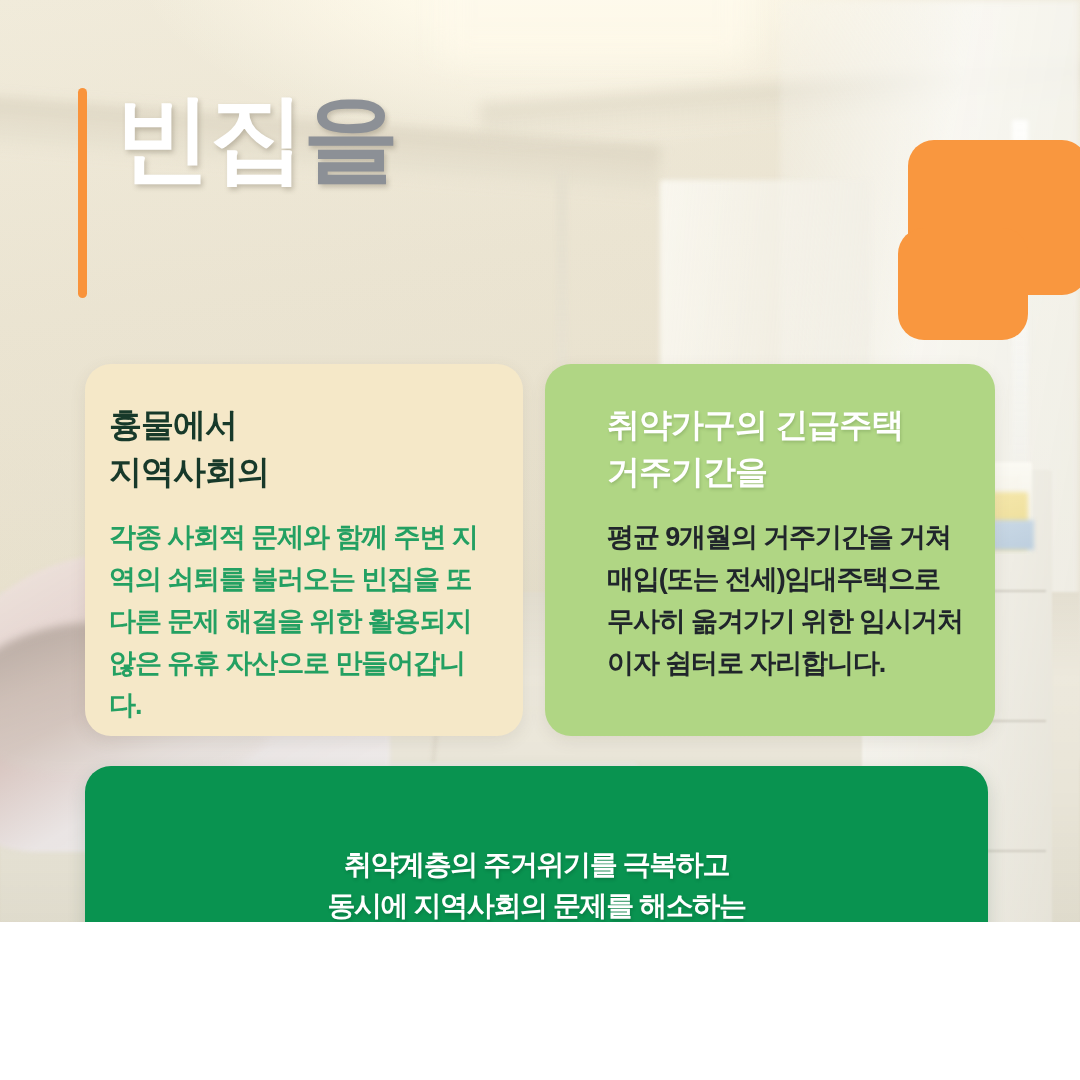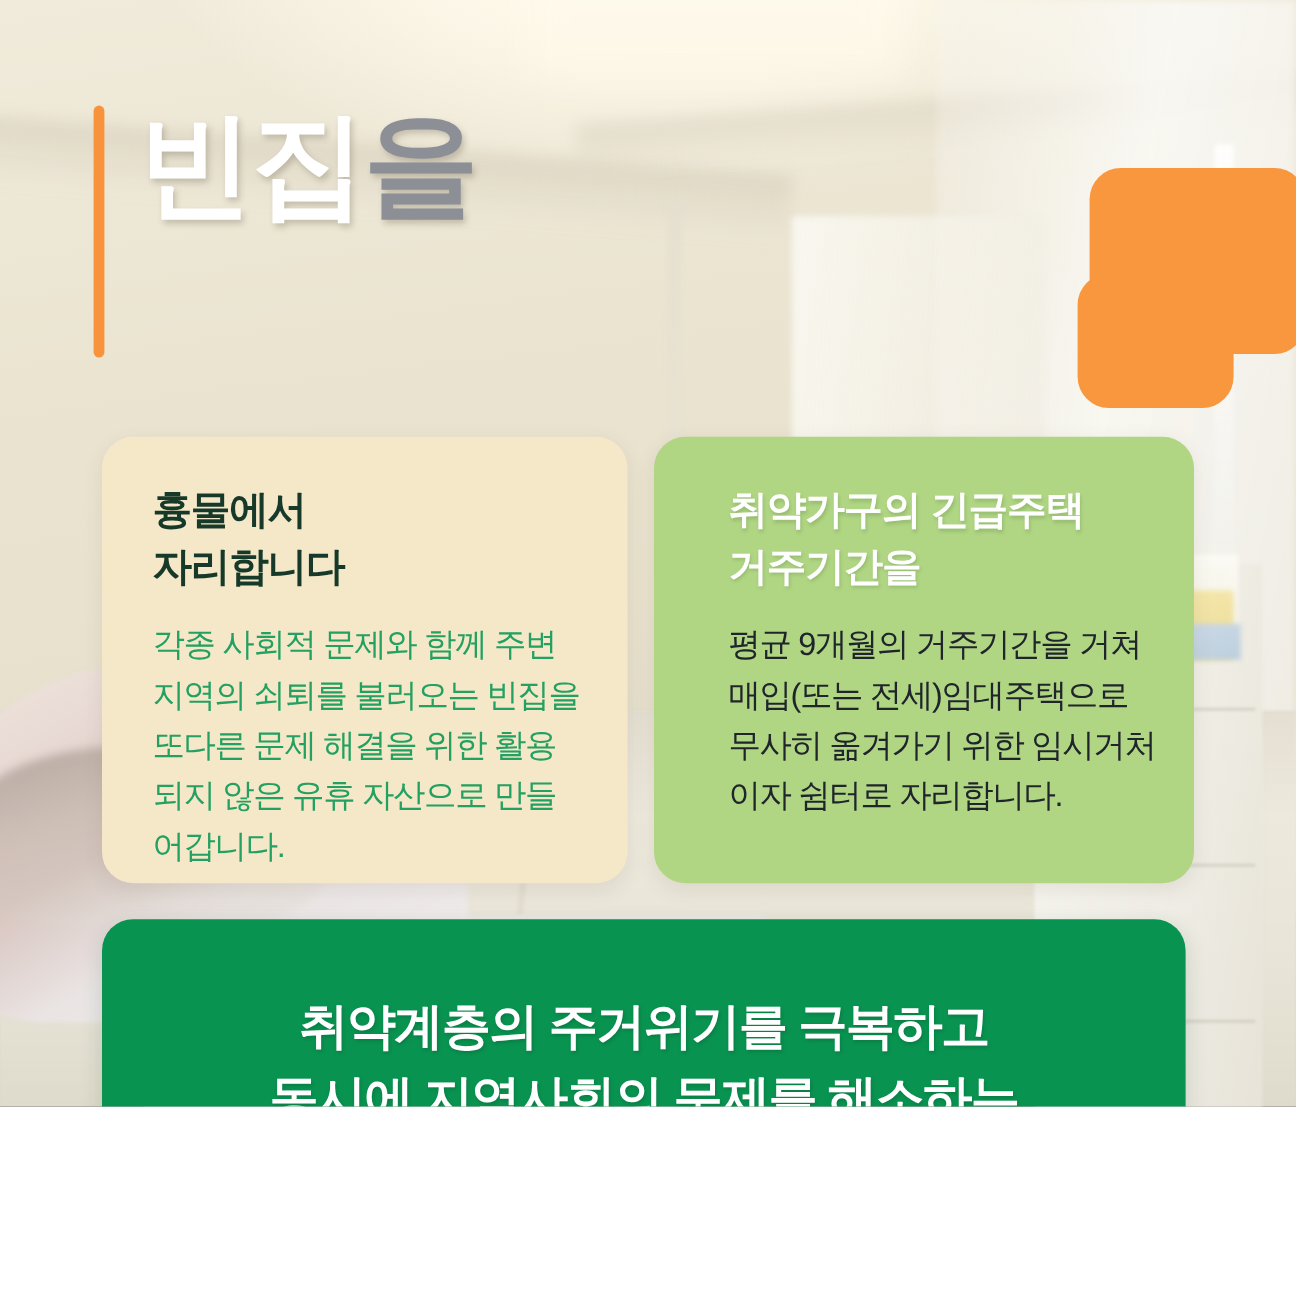--- a/index.html
+++ b/index.html
@@ -104,38 +104,38 @@
     font-size:96px;line-height:1.04;font-weight:700;letter-spacing:-2px;white-space:nowrap;
     text-shadow:2px 3px 5px rgba(110,100,80,.32);
   }
   .t-strong{color:#ffffff;}
   .t-soft{color:#8C9096;}
 
   
   .card{position:absolute;border-radius:26px;box-shadow:0 5px 16px rgba(90,80,60,.10);}
   #card-left{left:85px;top:364px;width:438px;height:372px;background:#F5E8C8;}
   #card-right{left:545px;top:364px;width:450px;height:372px;background:#B0D684;}
-  .card-inner{padding:38px 38px 0 42px;}
+  .card-inner{padding:38px 38px 0 24px;}
   #card-right .card-inner{padding-left:62px;padding-right:30px;}
   .card-h{font-size:33px;font-weight:800;line-height:1.42;letter-spacing:-1px;}
   #card-left .card-h{color:#17392A;}
   #card-right .card-h{color:#ffffff;text-shadow:1px 2px 3px rgba(60,90,40,.22);}
-  .card-body{margin-top:20px;font-size:27px;line-height:1.56;letter-spacing:-1.1px;font-weight:400;}
+  .card-body{margin-top:20px;font-size:27px;line-height:1.56;letter-spacing:-1.1px;font-weight:700;}
   #card-left .card-body{color:#23A062;}
   #card-right .card-body{color:#20252B;}
 
   
   #banner{
     position:absolute;left:85px;top:766px;width:903px;height:240px;
     background:#099350;border-radius:26px;
     display:flex;flex-direction:column;align-items:center;justify-content:center;
     box-shadow:0 6px 18px rgba(40,80,55,.18);
   }
   .banner-line{
-    color:#ffffff;font-size:41px;font-weight:800;line-height:1.46;letter-spacing:-1.4px;
+    color:#ffffff;font-size:28px;font-weight:800;line-height:1.46;letter-spacing:-1.4px;
     white-space:nowrap;text-shadow:1px 2px 3px rgba(10,60,35,.25);
   }
 </style>
 </head>
 <body>
 
 <div id="poster">
 
   <div class="photo">
     <div class="wall"></div>
@@ -172,21 +172,21 @@
     <div class="title-bar"></div>
     <div class="title-lines">
       <div class="title-line"><span class="t-strong">빈집</span><span class="t-soft">을</span></div>
     </div>
   </div>
 
   <div class="card" id="card-left">
     <div class="card-inner">
       <div class="card-h">
         <div>흉물에서</div>
-        <div>자리합니다</div>
+        <div>지역사회의</div>
       </div>
       <div class="card-body">각종 사회적 문제와 함께 주변 지역의 쇠퇴를 불러오는 빈집을 또다른 문제 해결을 위한 활용되지 않은 유휴 자산으로 만들어갑니다.</div>
     </div>
   </div>
 
   <div class="card" id="card-right">
     <div class="card-inner">
       <div class="card-h">
         <div>취약가구의 긴급주택</div>
         <div>거주기간을</div>

